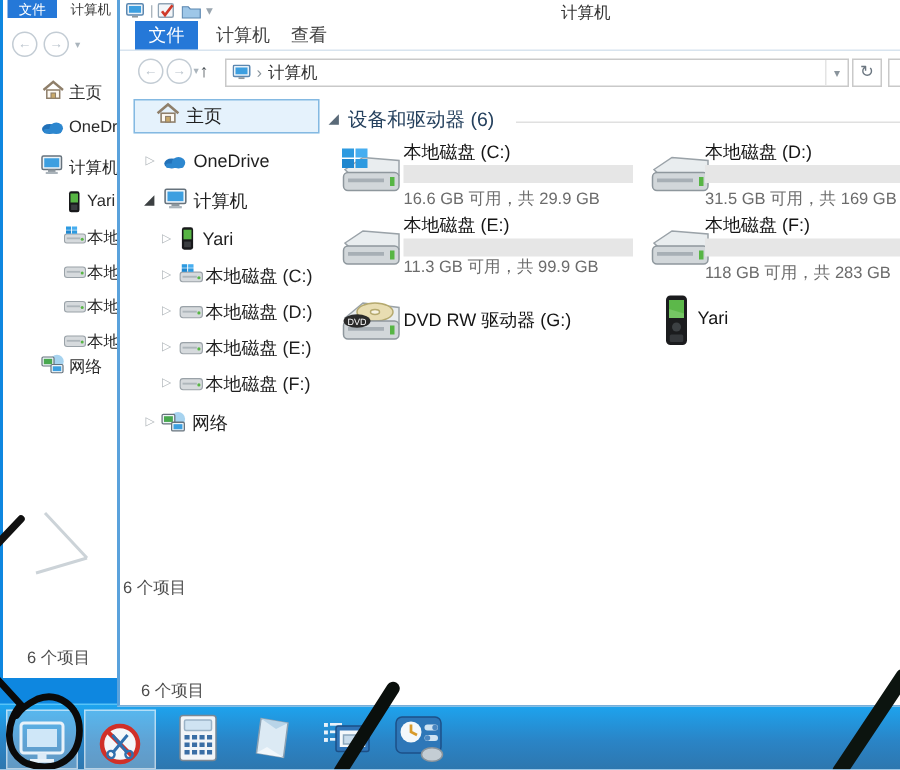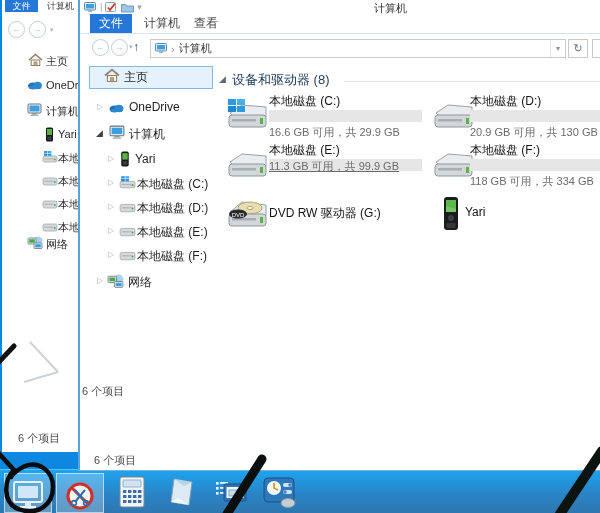--- a/index.html
+++ b/index.html
@@ -332,21 +332,21 @@
             <rect x="1" y="2" width="8" height="6" rx="0.8" fill="#eef4f8" stroke="#66727c" stroke-width="0.8"></rect>
             <rect x="2.2" y="3.2" width="5.6" height="3.6" fill="#49a84f"></rect>
             <rect x="7" y="7" width="8" height="5.5" rx="0.8" fill="#eef4f8" stroke="#66727c" stroke-width="0.8"></rect>
             <rect x="8.2" y="8.2" width="5.6" height="3.2" fill="#3d9fe0"></rect>
           </svg>
       </span>
       <span class="slbl" style="left:48px;">网络</span>
     </div>
 
     <div class="abs grphdr-tri">◢</div>
-    <div class="abs grphdr">设备和驱动器 (8)</div>
+    <div class="abs grphdr">设备和驱动器 (6)</div>
     <div class="abs grpline"></div>
 
     <div>
       <span class="tile-ic" style="left:144px;top:95px;">
         <svg width="46" height="40" viewBox="0 0 46 40">
             <path d="M6 18 L18 10 L42 12 L42 22 L14 26 Z" fill="#e9edef" stroke="#9aa2a8"></path>
             <rect x="5" y="20" width="37" height="12" rx="3" fill="#d2d7da" stroke="#8e979d"></rect>
             <rect x="8" y="24" width="24" height="2.5" fill="#a7afb5"></rect>
             <rect x="36" y="23" width="3" height="6" fill="#57b544"></rect>
             <rect x="4" y="4" width="8" height="6" fill="#2d9ae0"></rect>
@@ -364,49 +364,49 @@
       <span class="tile-ic" style="left:350px;top:95px;">
         <svg width="46" height="40" viewBox="0 0 46 40">
             <path d="M6 18 L18 10 L42 12 L42 22 L14 26 Z" fill="#e9edef" stroke="#9aa2a8"></path>
             <rect x="5" y="20" width="37" height="12" rx="3" fill="#d2d7da" stroke="#8e979d"></rect>
             <rect x="8" y="24" width="24" height="2.5" fill="#a7afb5"></rect>
             <rect x="36" y="23" width="3" height="6" fill="#57b544"></rect>
           </svg>
       </span>
       <span class="tname" style="left:390px;top:93px;">本地磁盘 (D:)</span>
       <span class="tbar" style="left:390px;top:110px;"><span class="fill" style="width: 88%;"></span></span>
-      <span class="tinfo" style="left:390px;top:125px;">20.9 GB 可用，共 130 GB</span>
+      <span class="tinfo" style="left:390px;top:125px;">31.5 GB 可用，共 169 GB</span>
     </div>
 
     <div>
       <span class="tile-ic" style="left:144px;top:146px;">
         <svg width="46" height="40" viewBox="0 0 46 40">
             <path d="M6 16 L18 8 L42 10 L42 20 L14 24 Z" fill="#e9edef" stroke="#9aa2a8"></path>
             <rect x="5" y="18" width="37" height="12" rx="3" fill="#d2d7da" stroke="#8e979d"></rect>
             <rect x="8" y="22" width="24" height="2.5" fill="#a7afb5"></rect>
             <rect x="36" y="21" width="3" height="6" fill="#57b544"></rect>
           </svg>
       </span>
       <span class="tname" style="left:189px;top:142px;">本地磁盘 (E:)</span>
       <span class="tbar" style="left:189px;top:159px;"><span class="fill" style="width: 89%;"></span></span>
-      <span class="tinfo" style="left:189px;top:159px;text-decoration:underline;">11.3 GB 可用，共 99.9 GB</span>
+      <span class="tinfo" style="left:189px;top:170px;">11.3 GB 可用，共 99.9 GB</span>
     </div>
 
     <div>
       <span class="tile-ic" style="left:350px;top:146px;">
         <svg width="46" height="40" viewBox="0 0 46 40">
             <path d="M6 16 L18 8 L42 10 L42 20 L14 24 Z" fill="#e9edef" stroke="#9aa2a8"></path>
             <rect x="5" y="18" width="37" height="12" rx="3" fill="#d2d7da" stroke="#8e979d"></rect>
             <rect x="8" y="22" width="24" height="2.5" fill="#a7afb5"></rect>
             <rect x="36" y="21" width="3" height="6" fill="#57b544"></rect>
           </svg>
       </span>
       <span class="tname" style="left:390px;top:142px;">本地磁盘 (F:)</span>
       <span class="tbar" style="left:390px;top:159px;"><span class="fill" style="width: 65%;"></span></span>
-      <span class="tinfo" style="left:390px;top:174px;">118 GB 可用，共 334 GB</span>
+      <span class="tinfo" style="left:390px;top:174px;">118 GB 可用，共 283 GB</span>
     </div>
 
     <div>
       <span class="tile-ic" style="left:144px;top:194px;">
         <svg width="46" height="40" viewBox="0 0 46 40">
             <path d="M6 18 L18 8 L42 11 L42 22 L14 26 Z" fill="#e9edef" stroke="#9aa2a8"></path>
             <ellipse cx="26" cy="14" rx="12" ry="6" fill="#e8ddb2" stroke="#b5a96e"></ellipse>
             <ellipse cx="26" cy="14" rx="3" ry="1.6" fill="#f7f3e2" stroke="#b5a96e"></ellipse>
             <rect x="5" y="20" width="37" height="12" rx="3" fill="#d2d7da" stroke="#8e979d"></rect>
             <rect x="8" y="24" width="24" height="2.5" fill="#a7afb5"></rect>

